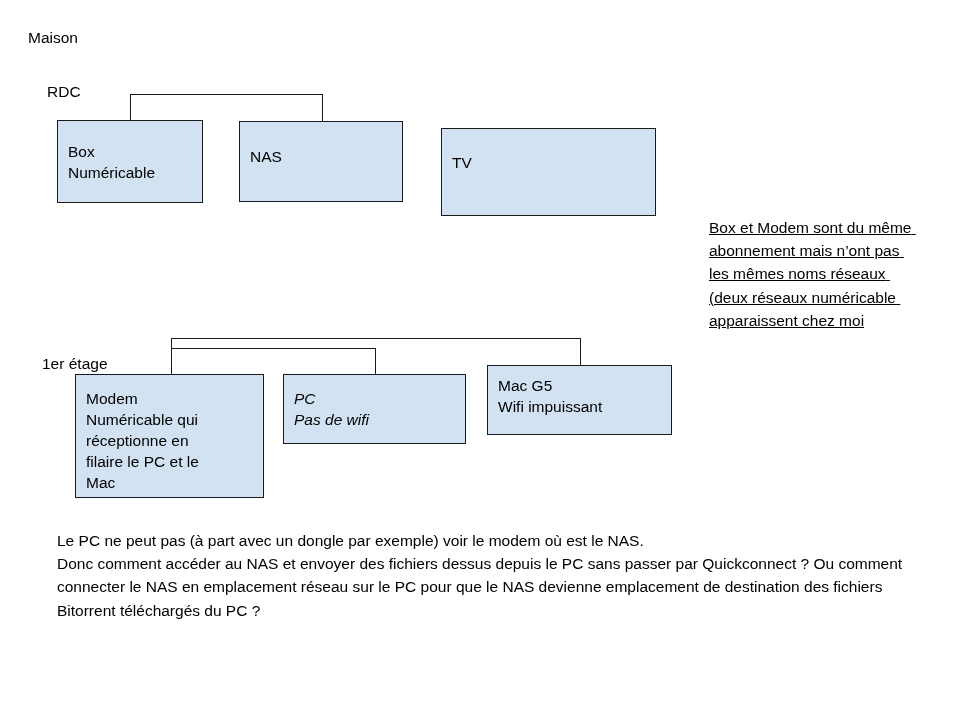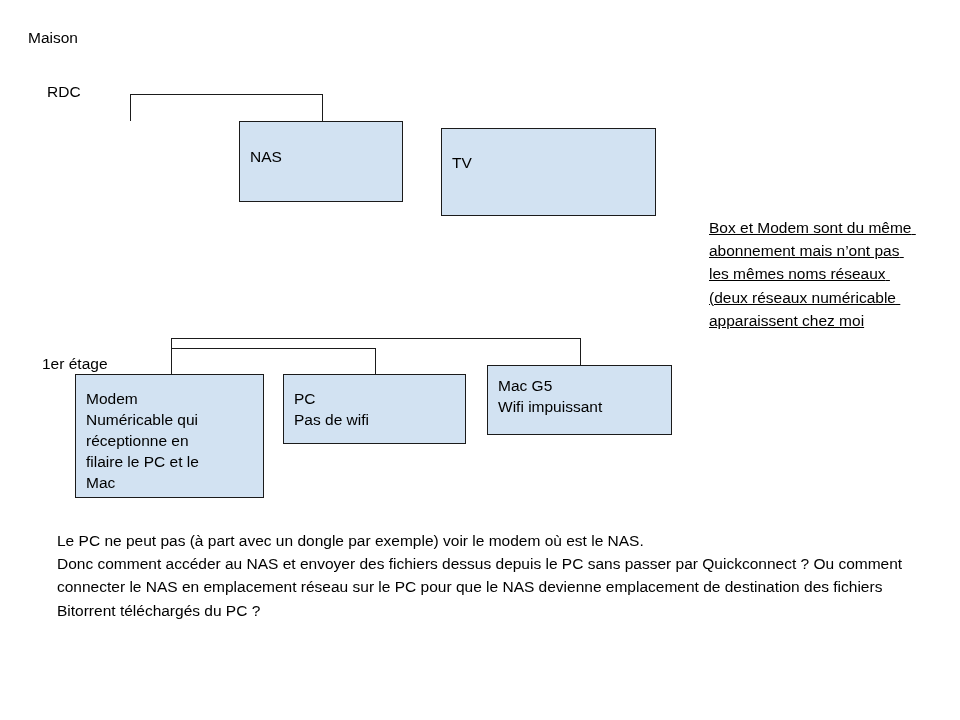--- a/index.html
+++ b/index.html
@@ -74,20 +74,24 @@
 <div class="canvas">
 
   <div class="label" style="left:28px; top:28px;">Maison</div>
 
   <div class="label" style="left:47px; top:82px;">RDC</div>
 
   <div class="conn conn-h" style="left:130px; top:94px; width:193px;"></div>
   <div class="conn conn-v" style="left:130px; top:94px; height:27px;"></div>
   <div class="conn conn-v" style="left:322px; top:94px; height:27px;"></div>
 
+  <div class="node" style="left:57px; top:120px; width:146px; height:83px;">
+    <div class="node-text" style="top:20px;">Box
+Numéricable</div>
+  </div>
 
   <div class="node" style="left:239px; top:121px; width:164px; height:81px;">
     <div class="node-text" style="top:24px;">NAS</div>
   </div>
 
   <div class="node" style="left:441px; top:128px; width:215px; height:88px;">
     <div class="node-text" style="top:23px;">TV</div>
   </div>
 
   <div class="para para-note" style="left:709px; top:216px;">Box et Modem sont du même abonnement mais n’ont pas les mêmes noms réseaux (deux réseaux numéricable apparaissent chez moi</div>
@@ -104,21 +108,21 @@
 
   <div class="node" style="left:75px; top:374px; width:189px; height:124px;padding-left:28px;">
     <div class="node-text" style="top:13px;">Modem
 Numéricable qui
 réceptionne en
 filaire le PC et le
 Mac</div>
   </div>
 
   <div class="node" style="left:283px; top:374px; width:183px; height:70px;">
-    <div class="node-text" style="top:13px;">PC
+    <div class="node-text" style="top:13px;font-style:italic;">PC
 Pas de wifi</div>
   </div>
 
   <div class="node" style="left:487px; top:365px; width:185px; height:70px;">
     <div class="node-text" style="top:9px;">Mac G5
 Wifi impuissant</div>
   </div>
 
   <div class="para para-bottom" style="left:57px; top:529px;">Le PC ne peut pas (à part avec un dongle par exemple) voir le modem où est le NAS.
 Donc comment accéder au NAS et envoyer des fichiers dessus depuis le PC sans passer par Quickconnect ? Ou comment connecter le NAS en emplacement réseau sur le PC pour que le NAS devienne emplacement de destination des fichiers Bitorrent téléchargés du PC ?</div>

